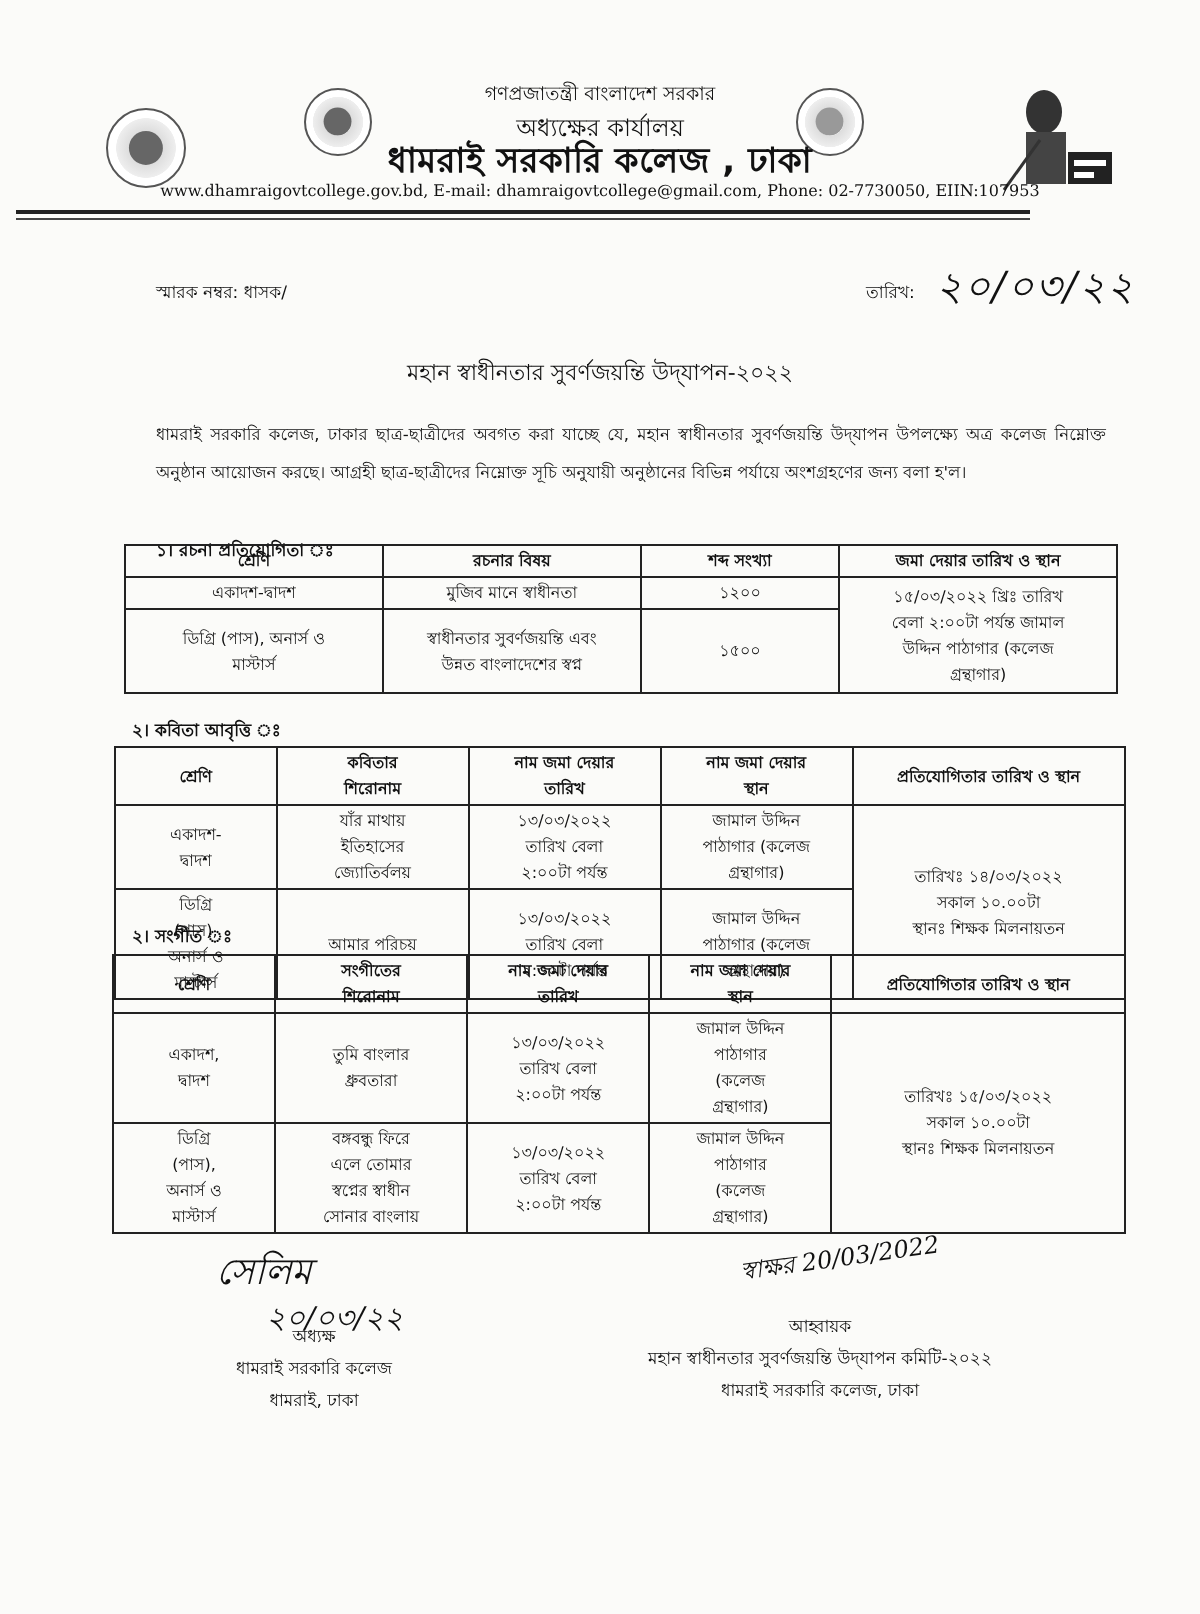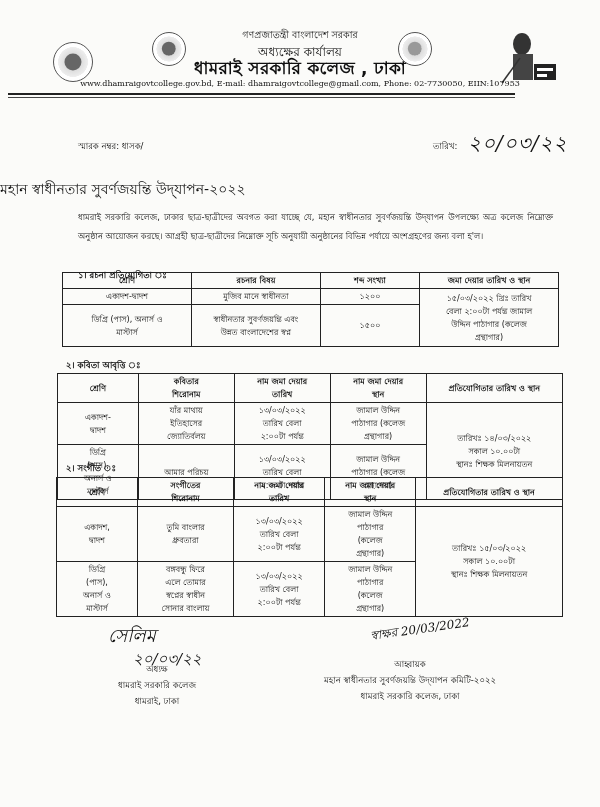--- a/index.html
+++ b/index.html
@@ -6,41 +6,41 @@
   body {
     width: 600px; height: 807px; overflow: hidden;
     background: #fbfbf9;
     font-family: "DejaVu Sans", "Liberation Sans", sans-serif;
     color: #111;
     position: relative;
   }
   .page { position: absolute; left: 0; top: 0; width: 600px; height: 807px; }
 
   
-  .hdr { position: absolute; left: 0; top: 0; width: 523px; height: 100px; }
+  .hdr { position: absolute; left: 0; top: 12px; width: 523px; height: 100px; }
   .hdr .line1 { position: absolute; left: 0; width: 600px; top: 28px; text-align: center; font-size: 9.5px; }
   .hdr .line2 { position: absolute; left: 0; width: 600px; top: 43px; text-align: center; font-size: 12px; }
   .hdr .college { position: absolute; left: 0; width: 600px; top: 55px; text-align: center; font-size: 17px; font-weight: bold; letter-spacing: 0.3px; }
   .hdr .contact { position: absolute; left: 0; width: 600px; top: 79px; text-align: center; font-size: 8px; font-family: "DejaVu Serif", "Liberation Serif", serif; }
   .hdr .rule1 { position: absolute; left: 8px; right: 8px; top: 93px; border-top: 2px solid #222; }
   .hdr .rule2 { position: absolute; left: 8px; right: 8px; top: 97px; border-top: 1px solid #444; }
 
   .seal { position: absolute; border-radius: 50%; border: 1.5px solid #555; background: radial-gradient(circle, #fff 30%, #ddd 31%, #eee 55%, #fff 56%); }
   .seal .inner { position: absolute; left: 50%; top: 50%; transform: translate(-50%,-50%); width: 45%; height: 45%; border-radius: 50%; background: #666; }
   .seal-1 { left: 53px; top: 42px; width: 38px; height: 38px; }
   .seal-2 { left: 152px; top: 32px; width: 32px; height: 32px; }
   .seal-3 { left: 398px; top: 32px; width: 32px; height: 32px; }
   .portrait { position: absolute; left: 500px; top: 28px; width: 60px; height: 60px; }
 
   
   .memo { position: absolute; left: 78px; top: 140px; font-size: 8.5px; }
   .date-label { position: absolute; left: 433px; top: 140px; font-size: 8.5px; }
   .date-hand { position: absolute; left: 468px; top: 128px; font-size: 20px; font-family: "DejaVu Serif", serif; font-style: italic; letter-spacing: 1px; }
 
-  .title { position: absolute; left: 0; width: 600px; top: 178px; font-size: 14px; }
+  .title { position: absolute; left: 0; width: 600px; top: 178px; text-align: center; font-size: 11px; }
 
   .para { position: absolute; left: 78px; width: 475px; top: 208px; font-size: 8.3px; line-height: 19px; text-align: justify; }
   .sec { position: absolute; font-size: 8.5px; font-weight: bold; }
   .sec1 { left: 78px; top: 269px; }
   .sec2 { left: 66px; top: 359px; }
   .sec3 { left: 66px; top: 462px; }
 
   table.grid { position: absolute; border-collapse: collapse; font-size: 8px; }
   table.grid th, table.grid td { border: 1px solid #222; text-align: center; vertical-align: middle; padding: 1px 20px; line-height: 13px; font-weight: normal; }
   table.grid th { font-weight: bold; }

